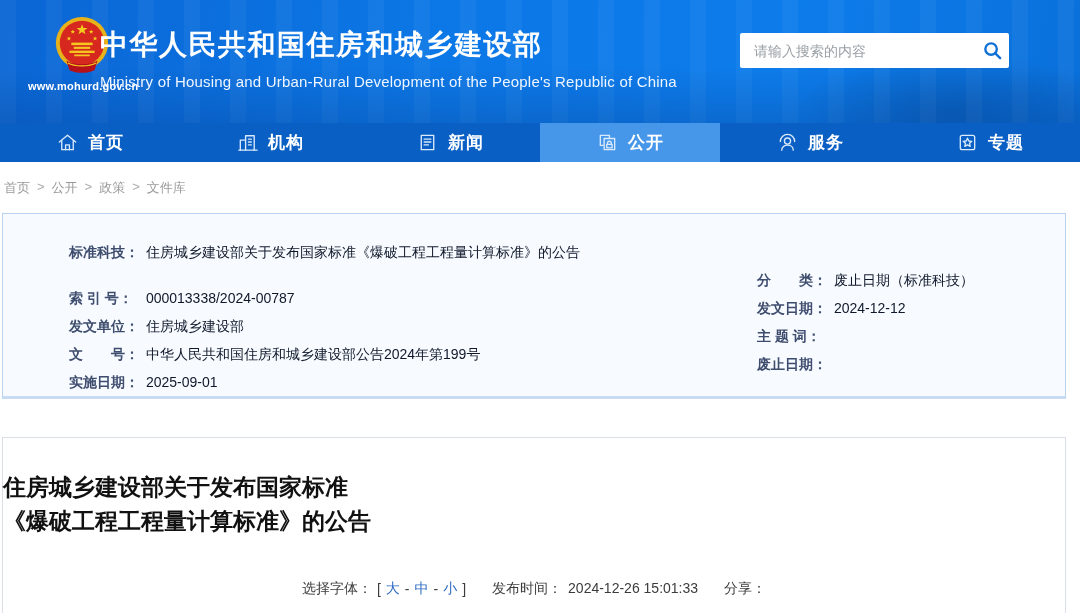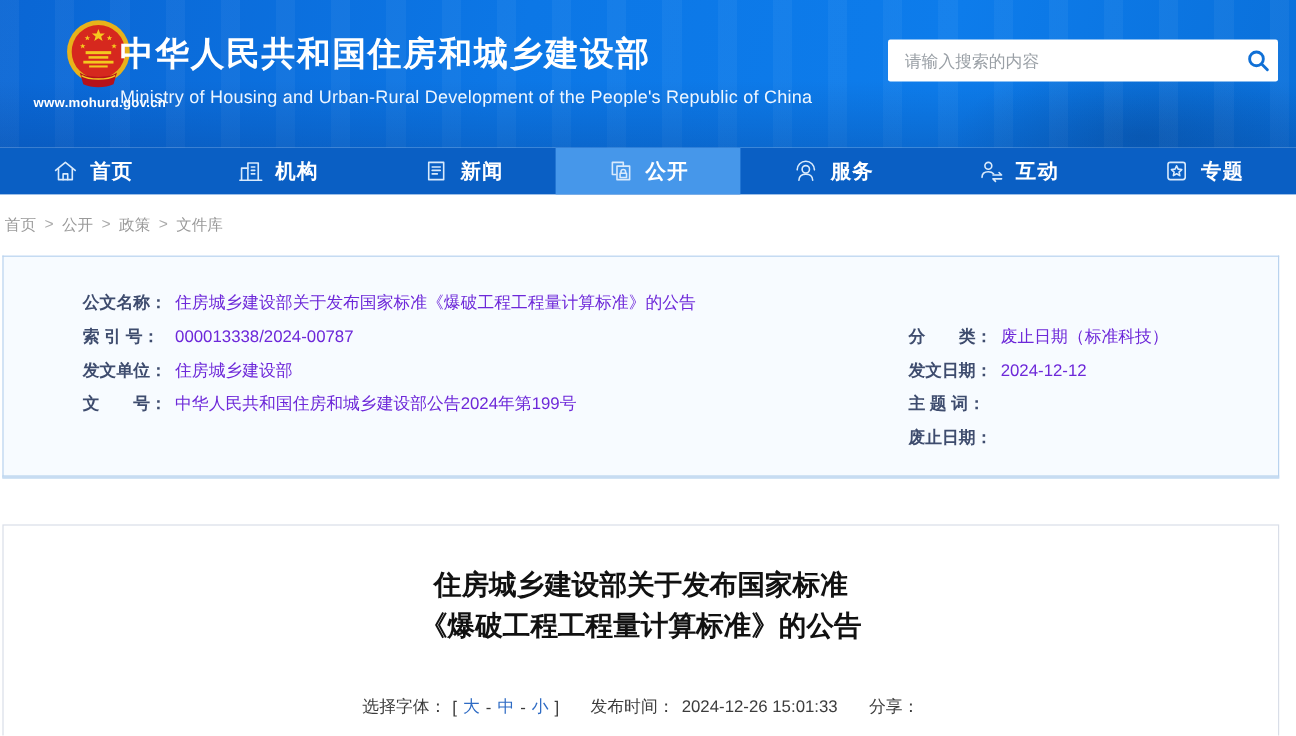--- a/index.html
+++ b/index.html
@@ -14,21 +14,21 @@
       linear-gradient(0deg, rgba(6,60,140,.28), rgba(255,255,255,0) 45%),
       repeating-linear-gradient(90deg, rgba(255,255,255,.045) 0 16px, rgba(255,255,255,0) 16px 46px),
       radial-gradient(220px 90px at 88% 92%, rgba(4,48,110,.30), rgba(0,0,0,0) 70%); }
   .logo-area { position:absolute; left:28px; top:16px; width:108px; z-index:2; cursor:pointer; }
   .emblem { display:block; margin:0 auto; }
   .site-url { margin-top:4px; text-align:right; color:#fff; font-weight:bold;
     font-size:11px; letter-spacing:.2px; }
   .title-block { position:absolute; left:100px; top:26px; z-index:2; color:#fff; }
   .site-title { font-size:28px; font-weight:bold; letter-spacing:1.5px; white-space:nowrap; }
   .site-subtitle { margin-top:9px; font-size:15px; color:#eef6ff; letter-spacing:.2px; white-space:nowrap; }
-  .search-box { position:absolute; left:740px; top:33px; width:325px; height:35px; z-index:2;
+  .search-box { position:absolute; left:740px; top:33px; width:269px; height:35px; z-index:2;
     background:#fff; border-radius:2px; display:flex; align-items:center; }
   .search-input { flex:1; border:none; outline:none; background:transparent;
     font-size:14px; color:#333; padding:0 8px 0 14px;
     font-family:"Liberation Sans","DejaVu Sans",sans-serif; }
   .search-input::placeholder { color:#9aa0a6; }
   .search-btn { width:34px; height:35px; border:none; background:transparent; cursor:pointer;
     display:flex; align-items:center; justify-content:center; }
 
   
   .nav { height:39px; background:#0a5fc4; display:flex; }
@@ -44,29 +44,29 @@
     display:flex; align-items:flex-start; gap:7px; }
   .crumb { cursor:pointer; }
   .crumb-sep { color:#aaa; }
 
   
   .info-panel { margin-left:2px; width:1064px; height:186px;
     background:#f7fbff; border:1px solid #b9d3ef; border-bottom:3px solid #c7dcf2;
     padding:24px 0 0 66px; color:#4d5b7c; font-size:14px; }
   .info-row { height:28px; line-height:28px; white-space:nowrap; }
   .info-label { display:inline-block; min-width:73px; font-weight:bold; color:#3e4c6e; white-space:pre; }
-  .info-value { color:#6d28d9; }
+  .info-value { color:#0f172a; }
   .info-cols { display:flex; }
-  .col-left { width:688px; }
+  .col-left { width:688px;margin-top:18px; }
   .col-right { flex:1; }
 
   
   .content-panel { margin:38px 0 0 2px; width:1064px; height:260px;
     background:#fff; border:1px solid #d9dee8; padding-top:32px; }
-  .article-title { text-align:center; font-size:23px; line-height:34px; font-weight:bold; color:#111; }
+  .article-title { text-align:left; font-size:23px; line-height:34px; font-weight:bold; color:#111; }
   .meta-row { margin-top:42px; display:flex; justify-content:center; align-items:center;
     gap:26px; font-size:14px; color:#3c3c3c; }
   .font-selector { display:inline-flex; align-items:center; gap:5px; }
   .size-link { color:#2e6bc4; cursor:pointer; }
   .publish { display:inline-flex; gap:6px; }
 </style>
 </head>
 <body>
 
 <div class="banner">
@@ -156,67 +156,60 @@
           <circle cx="12" cy="10.5" r="3.2"></circle>
           <path d="M6 20 c0-3.4 2.7-5.3 6-5.3 s6 1.9 6 5.3"></path>
           <path d="M4.5 11 a7.5 7.5 0 0 1 15 0"></path>
         </svg>
     </span>
     <span>服务</span>
   </div>
   <div class="nav-item">
     <span class="nav-icon">
       <svg width="23" height="23" viewBox="0 0 24 24">
-          <circle cx="9" cy="7.5" r="3"></circle>
-          <path d="M3.5 17.5 c0-3.2 2.4-4.8 5.5-4.8 1.9 0 3.5.6 4.5 1.7"></path>
-          <path d="M13 15.5 h7.5 l-2.2-2.2"></path>
-          <path d="M20.5 18.8 H13 l2.2 2.2"></path>
-        </svg>
-    </span>
-    <span>互动</span>
-  </div>
-  <div class="nav-item">
-    <span class="nav-icon">
-      <svg width="23" height="23" viewBox="0 0 24 24">
           <rect x="4.5" y="4.5" width="15" height="15" rx="2"></rect>
           <path d="M12 7.5 l1.35 2.9 3.15 .35 -2.35 2.15 .65 3.1 -2.8 -1.6 -2.8 1.6 .65 -3.1 -2.35 -2.15 3.15 -.35 Z"></path>
         </svg>
     </span>
     <span>专题</span>
   </div>
 </div>
 
 <div class="breadcrumb">
   <span class="crumb">首页</span>
   <span class="crumb-sep">&gt;</span>
   <span class="crumb">公开</span>
   <span class="crumb-sep">&gt;</span>
   <span class="crumb">政策</span>
   <span class="crumb-sep">&gt;</span>
   <span class="crumb">文件库</span>
 </div>
 
 <div class="info-panel">
   <div class="info-row">
-    <span class="info-label">公文名称：</span>
+    <span class="info-label">标准科技：</span>
     <span class="info-value">住房城乡建设部关于发布国家标准《爆破工程工程量计算标准》的公告</span>
   </div>
   <div class="info-cols">
     <div class="col-left">
       <div class="info-row">
         <span class="info-label">索 引 号：</span>
         <span class="info-value">000013338/2024-00787</span>
       </div>
       <div class="info-row">
         <span class="info-label">发文单位：</span>
         <span class="info-value">住房城乡建设部</span>
       </div>
       <div class="info-row">
         <span class="info-label">文　　号：</span>
         <span class="info-value">中华人民共和国住房和城乡建设部公告2024年第199号</span>
+      </div>
+      <div class="info-row">
+        <span class="info-label">实施日期：</span>
+        <span class="info-value">2025-09-01</span>
       </div>
     </div>
     <div class="col-right">
       <div class="info-row">
         <span class="info-label">分　　类：</span>
         <span class="info-value">废止日期（标准科技）</span>
       </div>
       <div class="info-row">
         <span class="info-label">发文日期：</span>
         <span class="info-value">2024-12-12</span>

